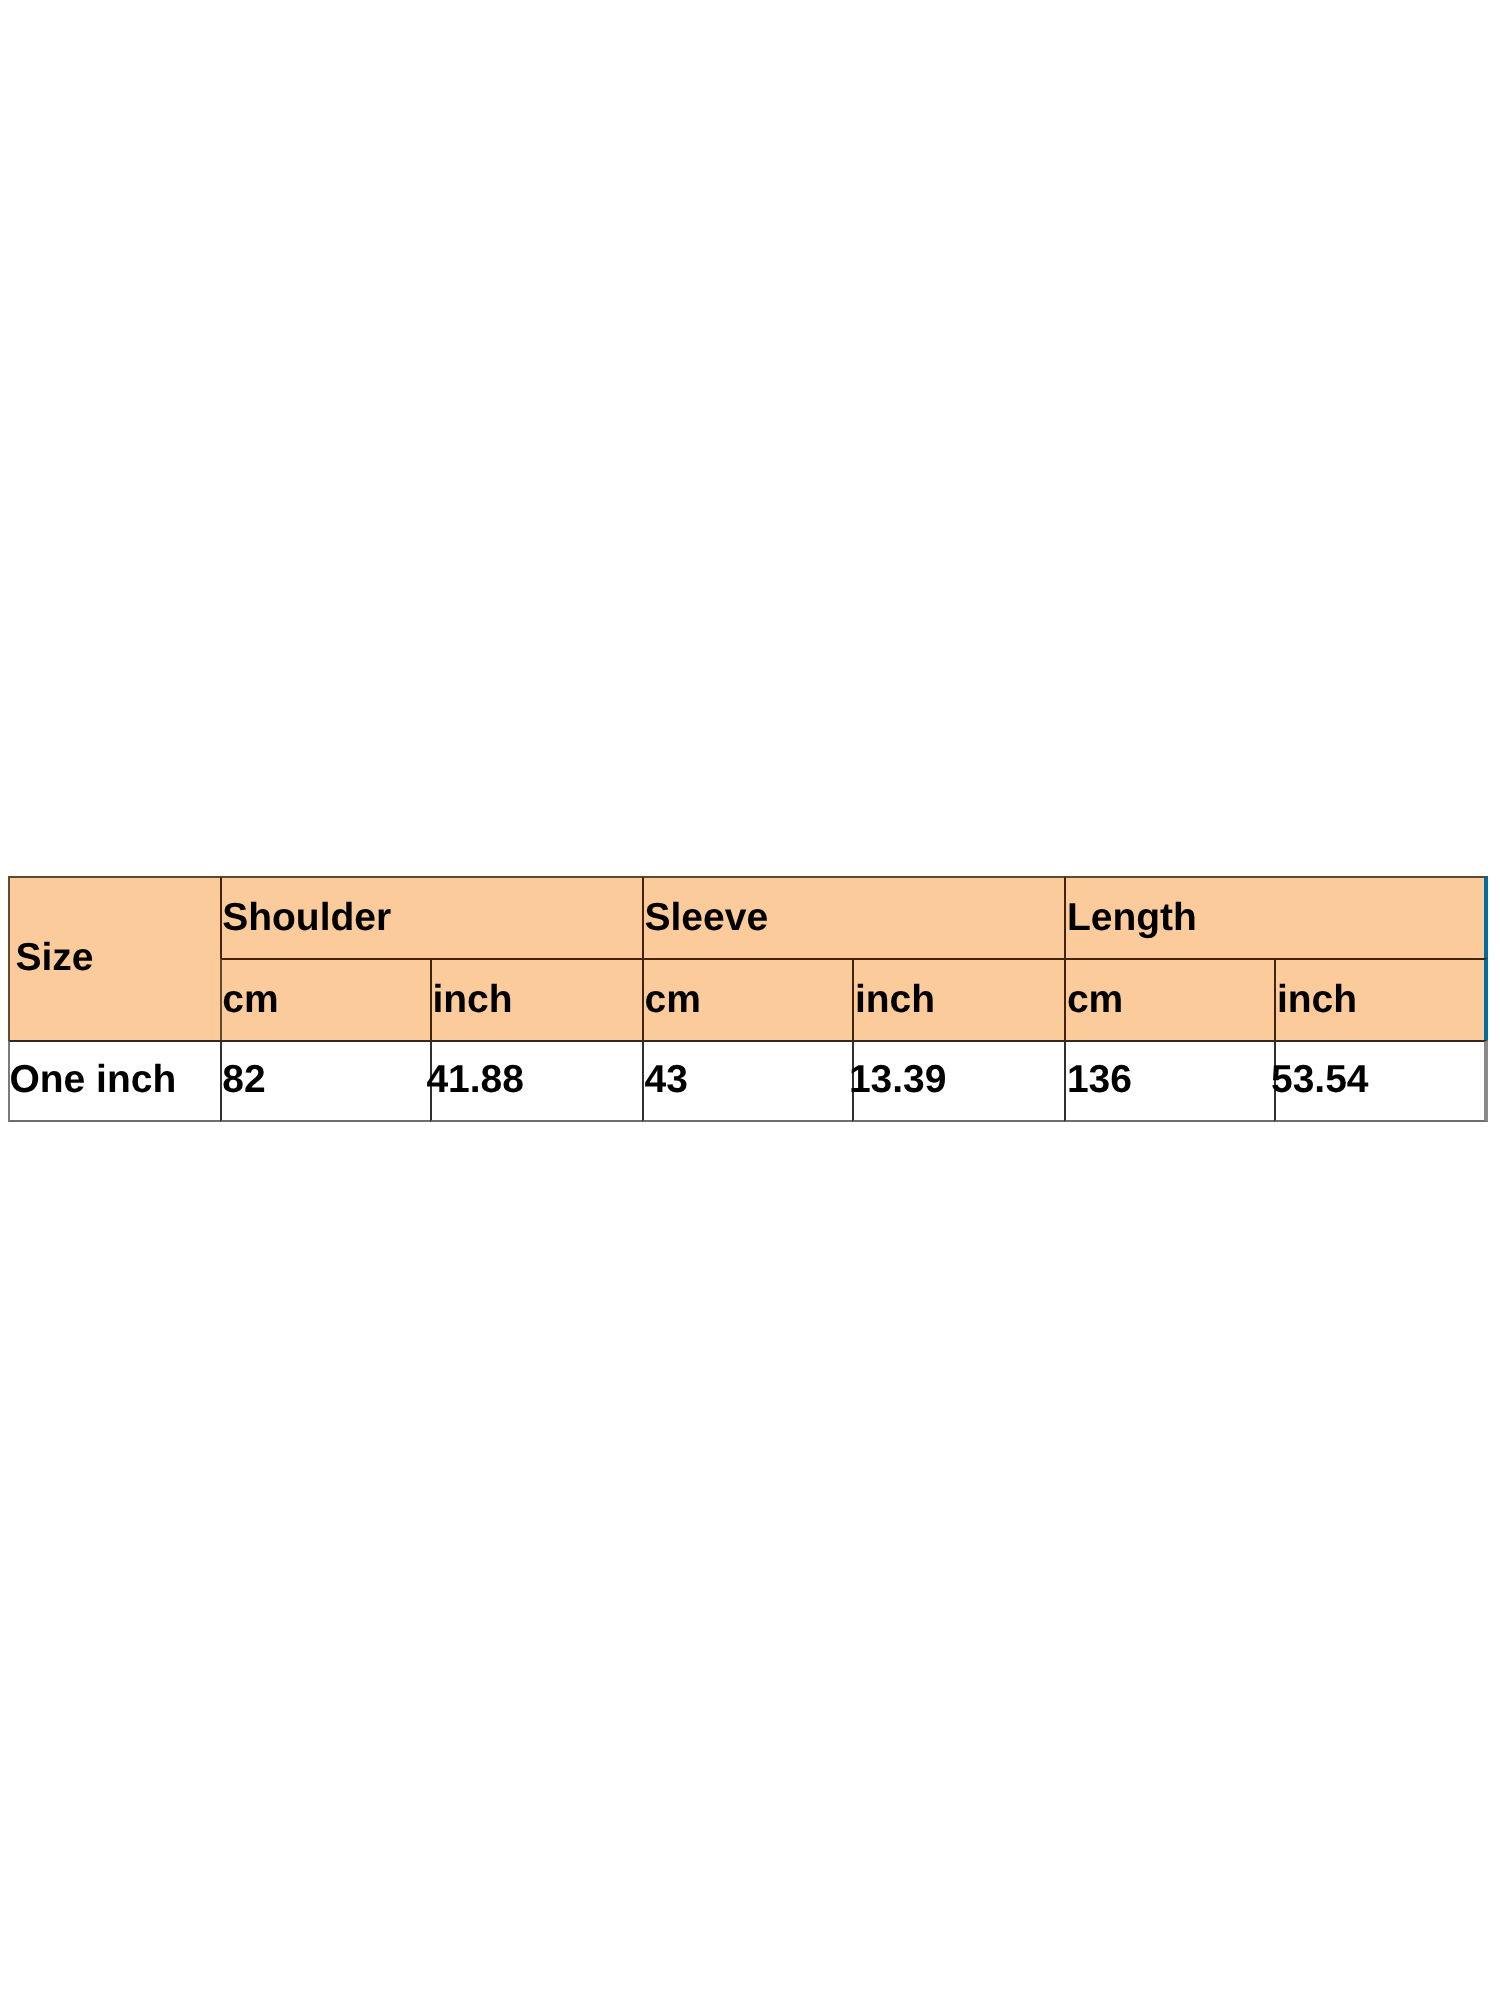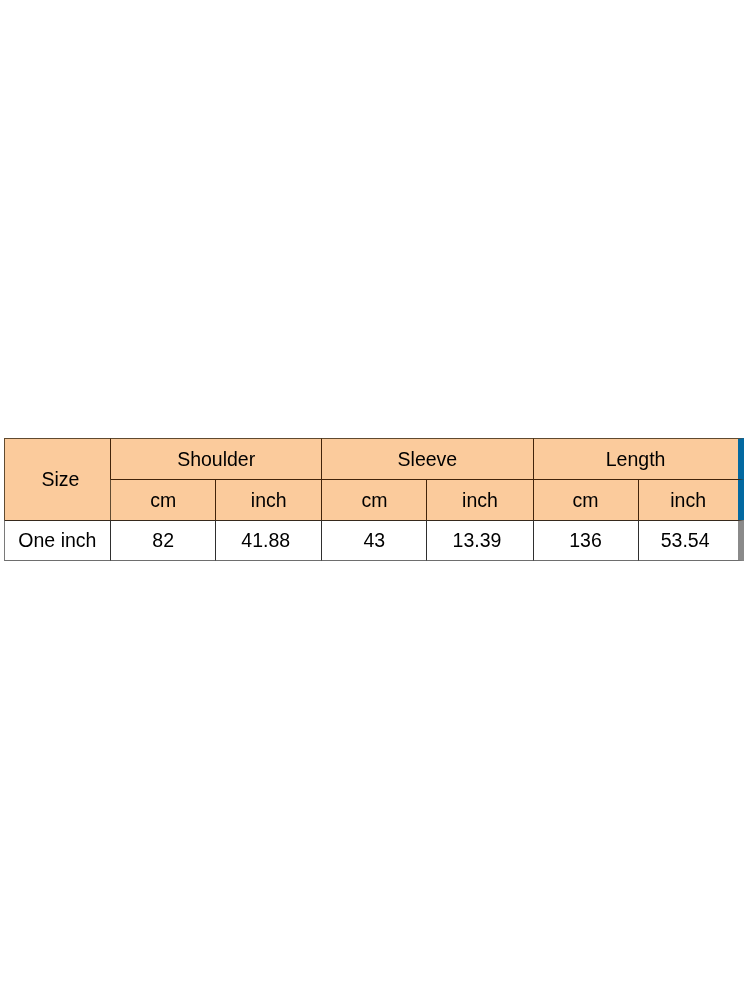--- a/index.html
+++ b/index.html
@@ -13,37 +13,36 @@
     left:3.7px; top:438.4px;
     width:740px;
     border-collapse:separate;
     border-spacing:0;
     table-layout:fixed;
   }
   .size-table td {
     padding:0;
     height:40.8px;
     box-sizing:border-box;
-    text-align:center;
     vertical-align:middle;
-    font-weight:normal;
+    font-weight:bold;
     font-size:19.5px;
     line-height:1;
     color:#000000;
     white-space:nowrap;
     border-top:1px solid #42240a;
     border-left:1px solid #42240a;
   }
   .size-table td.hdr { background:#fbcb9c; }
   .size-table td.body-cell { background:#ffffff; border-left-color:#2f2f2f; border-top-color:#36291c; }
   
   .size-table tr:first-child td { border-top-color:#604a30; }
   .size-table td:first-child { border-left-color:#604a30; }
   .size-table tr:last-child td:first-child { border-left-color:#7a7a7a; }
-  .size-table td.edge-r { border-right:6px solid #0369a1; }
+  .size-table td.edge-r { border-right:2px solid #0369a1; }
   .size-table tr:last-child td.edge-r { border-right-color:#8a8a8a; }
   .size-table tr:last-child td { border-bottom:1px solid #6e6e6e; }
 
   
   .t { position:relative; display:inline-block; top:0.5px; }
   .t.nx3  { left:3px; }
   .t.nx-3 { left:-3px; }
 </style>
 </head>
 <body>

